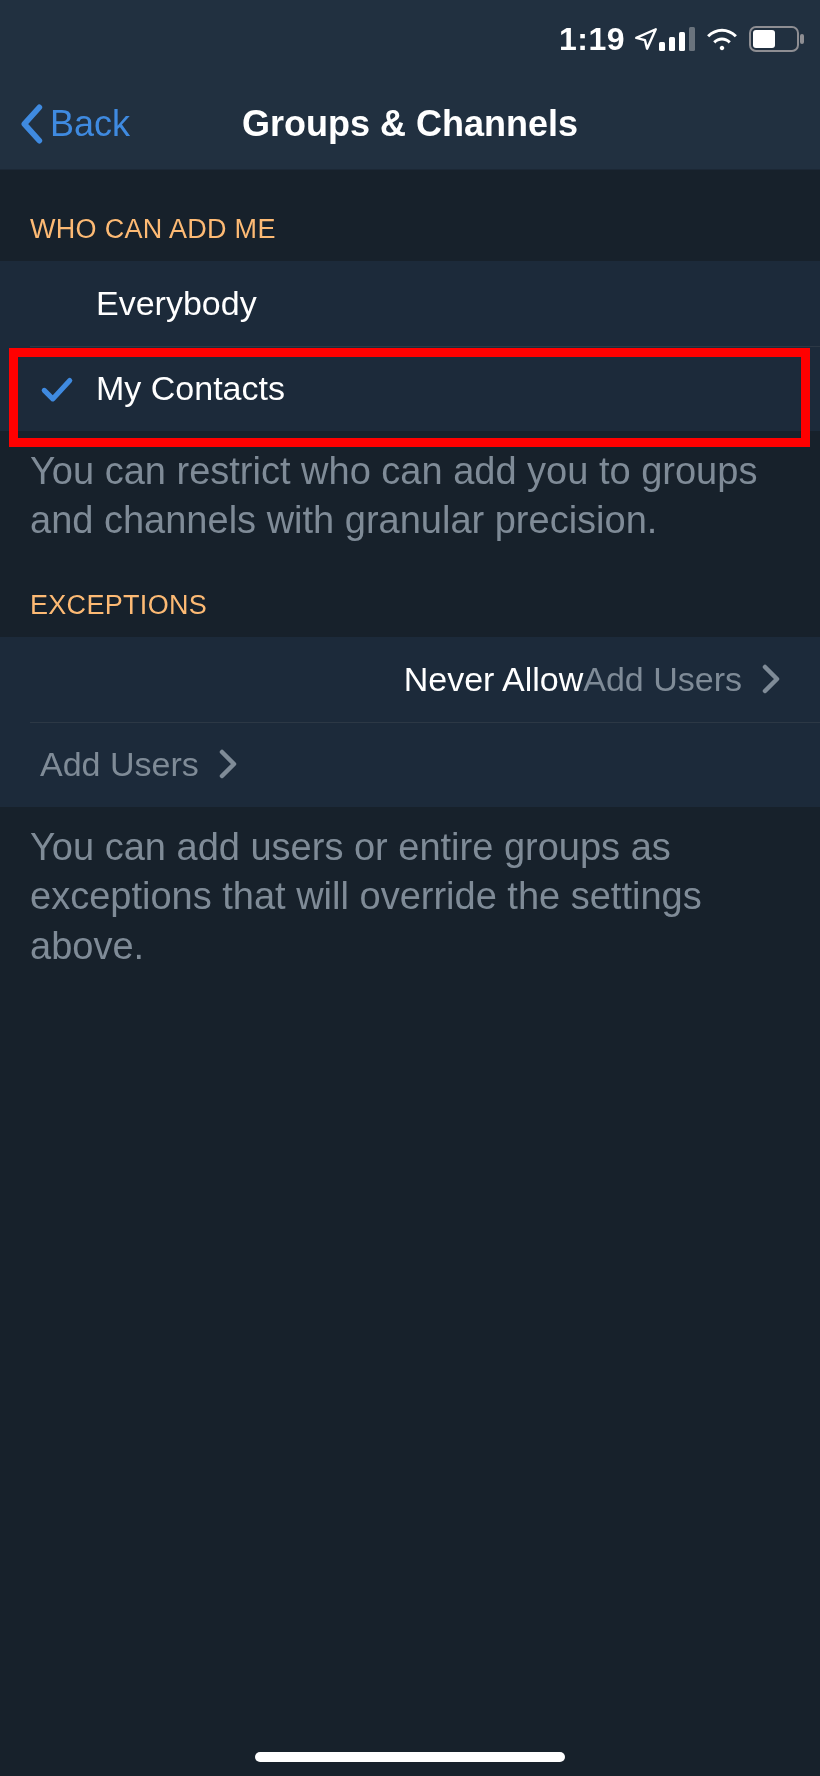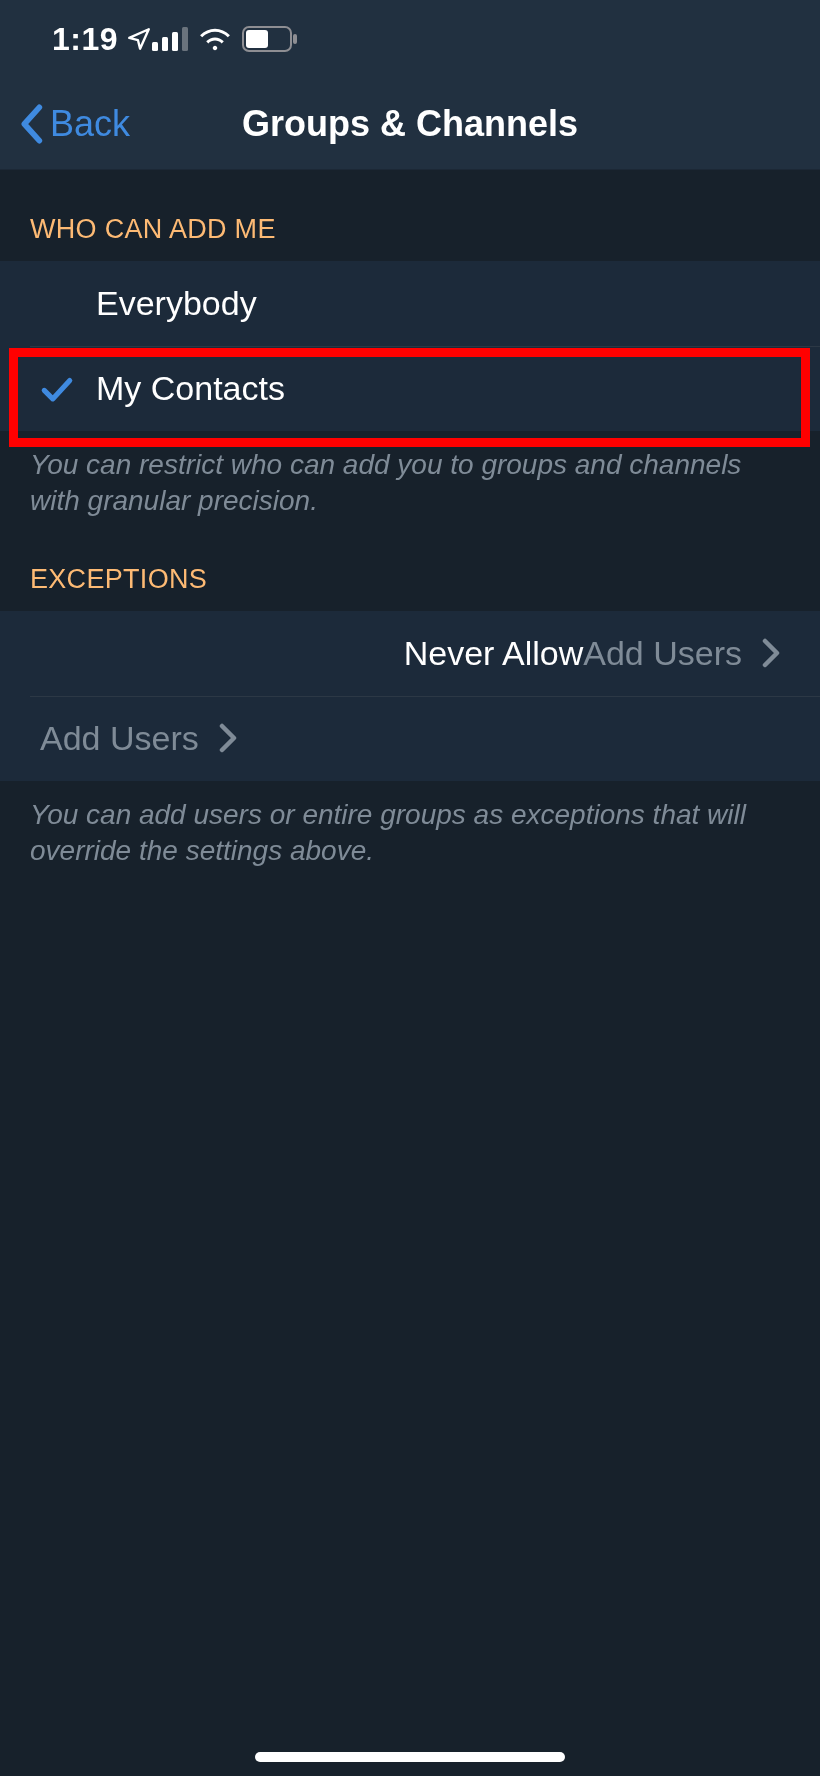--- a/index.html
+++ b/index.html
@@ -16,22 +16,22 @@
       color: #ffffff;
       overflow: hidden;
       position: relative;
     }
 
     
     .status-bar {
       height: 78px;
       display: flex;
       align-items: center;
-      justify-content: flex-start;
-      padding: 0 30px 0 52px;
+      justify-content: flex-end;
+      padding: 0 15px 0 52px;
       background: #213040;
     }
     .status-time {
       font-size: 32px;
       font-weight: 600;
       letter-spacing: 0.5px;
       display: flex;
       align-items: center;
       gap: 8px;
     }
@@ -83,25 +83,24 @@
     .section {
       margin-top: 44px;
     }
     .section-header {
       font-size: 27px;
       color: #fdba74;
       padding: 0 30px 16px 30px;
       letter-spacing: 0.3px;
     }
     .section-footer {
-      font-size: 28px;
+      font-size: 38px;
       color: #7f8b97;
       padding: 16px 38px 0 30px;
       line-height: 1.3;
-      font-style: italic;
     }
     .rows {
       background: #1c2a3a;
     }
     .row {
       display: flex;
       align-items: center;
       height: 85px;
       padding: 0 40px;
       position: relative;

